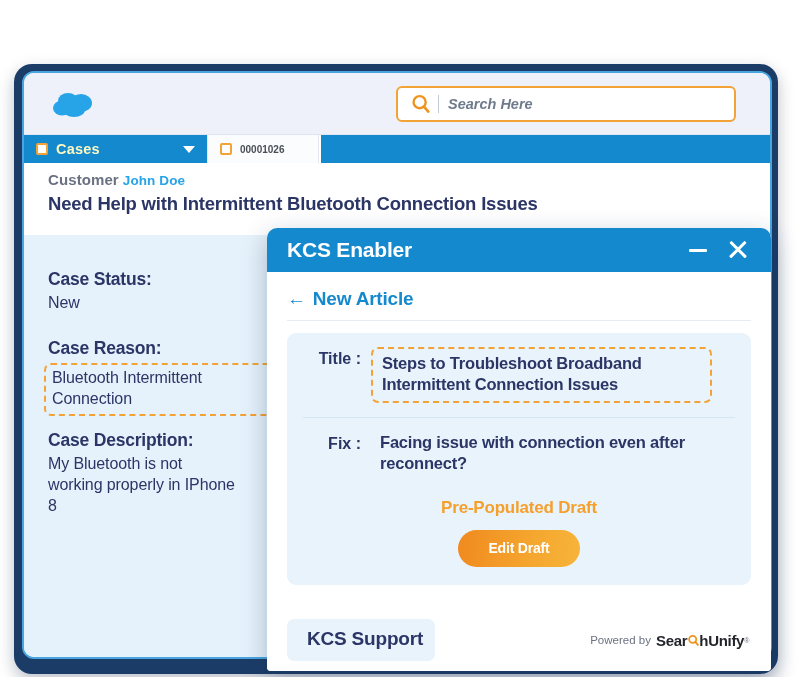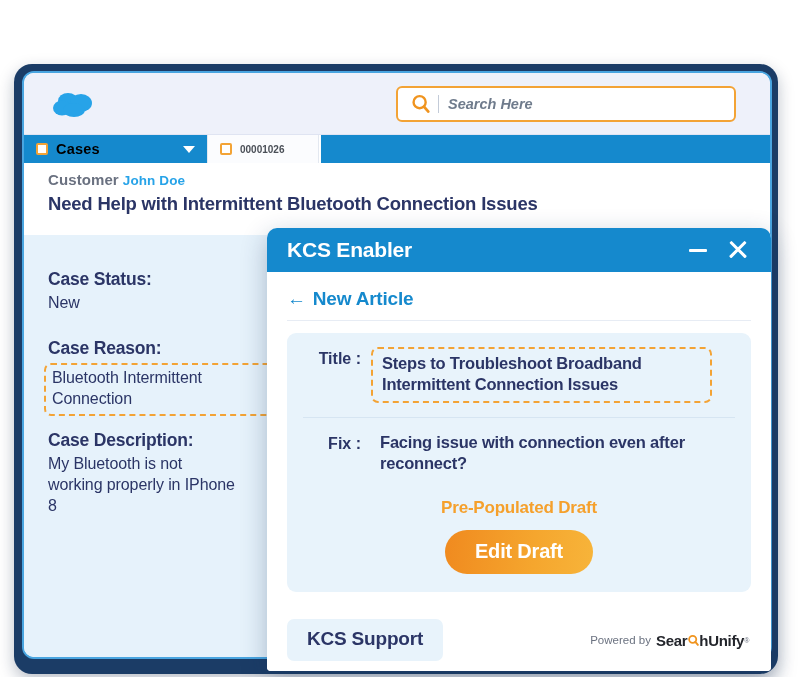--- a/index.html
+++ b/index.html
@@ -116,21 +116,21 @@
   .tab {
     display: flex;
     align-items: center;
     gap: 8px;
     padding: 0 12px;
     height: 28px;
     position: relative;
   }
   .tab.active {
     background: #1589cd;
-    color: #000000;
+    color: #fef9c3;
     min-width: 183px;
   }
   .tab.inactive {
     background: #fbfcfe;
     color: #4a4f57;
     border-left: 1px solid #e3e8f0;
     border-right: 1px solid #e3e8f0;
     min-width: 112px;
   }
   .tab-sq {
@@ -356,41 +356,41 @@
     justify-content: center;
     margin-top: 12px;
   }
   .edit-draft {
     background: linear-gradient(95deg, #f08a1f 0%, #f5a62e 60%, #f7b43a 100%);
     color: #ffffff;
     border: none;
     border-radius: 22px;
     padding: 10px 30px 11px 30px;
     font-family: "Liberation Sans", sans-serif;
-    font-size: 20px;
+    font-size: 14px;
     font-weight: bold;
     letter-spacing: -.2px;
     cursor: pointer;
   }
 
   .modal-footer {
     position: absolute;
     left: 0; right: 0; bottom: 0;
     height: 62px;
     display: flex;
     align-items: center;
     padding: 0 22px 0 20px;
     background: #ffffff;
   }
   .kcs-support {
     background: #e8f3fb;
     color: #2b3566;
     border: none;
     border-radius: 7px;
-    padding: 9px 20px 11px 20px;
+    padding: 9px 12px 11px 20px;
     font-family: "Liberation Sans", sans-serif;
     font-size: 19px;
     font-weight: bold;
     letter-spacing: -.2px;
     cursor: pointer;
   }
   .powered {
     margin-left: auto;
     display: flex;
     align-items: center;

